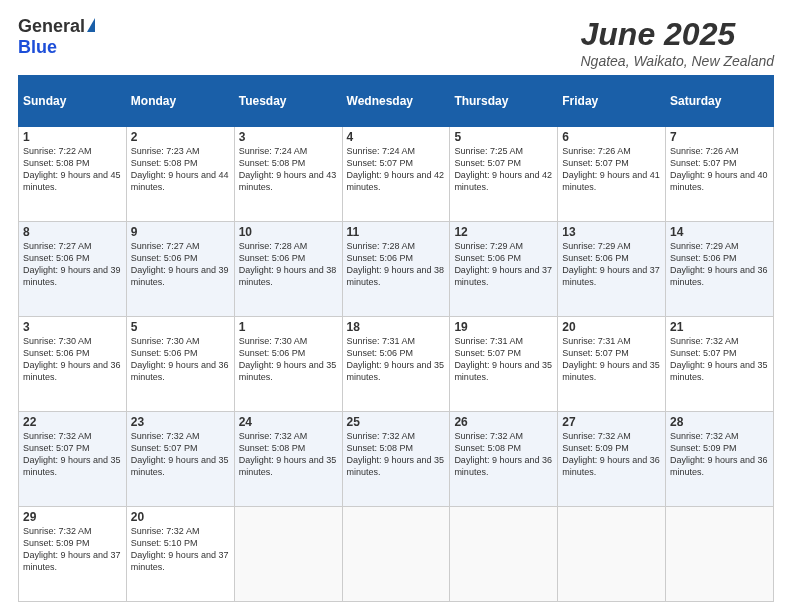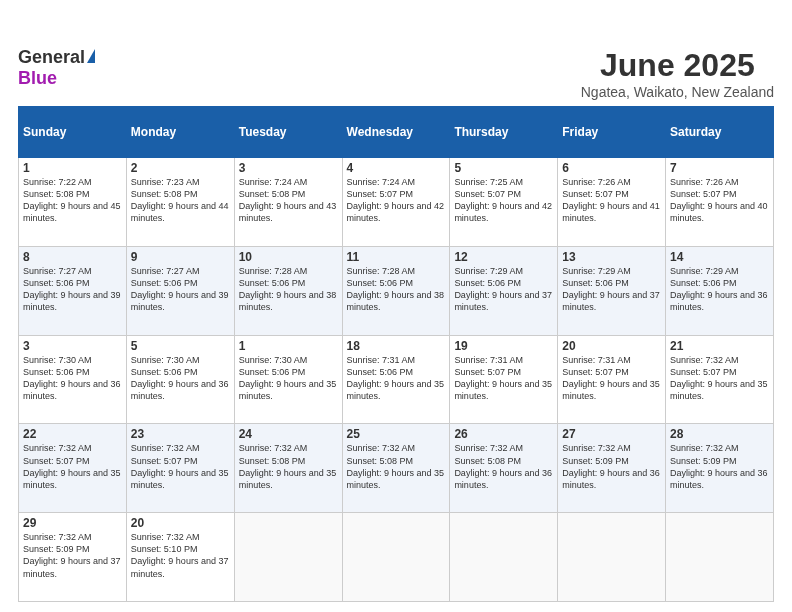--- a/index.html
+++ b/index.html
@@ -15,55 +15,55 @@
       height: 612px;
       padding: 16px 18px 10px 18px;
       display: flex;
       flex-direction: column;
     }
     .header-row {
       display: flex;
       justify-content: space-between;
       align-items: flex-start;
       margin-bottom: 6px;
-      margin-top: 31px;
     }
     .logo {
       display: flex;
       flex-direction: column;
       align-items: flex-start;
     }
     .logo-general {
       font-size: 18px;
       font-weight: bold;
       color: #333;
     }
     .logo-blue {
       font-size: 18px;
       font-weight: bold;
-      color: #a21caf;
+      color: #1d4ed8;
     }
     .logo-triangle {
       display: inline-block;
       width: 0;
       height: 0;
       border-left: 8px solid transparent;
       border-right: 0px solid transparent;
       border-bottom: 14px solid #1a5fa8;
       margin-left: 2px;
       vertical-align: middle;
       position: relative;
       top: -2px;
     }
     .logo-line {
       display: flex;
       align-items: center;
     }
     .title-block {
-      text-align: center;
+      text-align: left;
+      font-style: italic;
     }
     .calendar-title {
       font-size: 32px;
       font-weight: bold;
       color: #333;
     }
     .calendar-subtitle {
       font-size: 14px;
       color: #555;
     }

